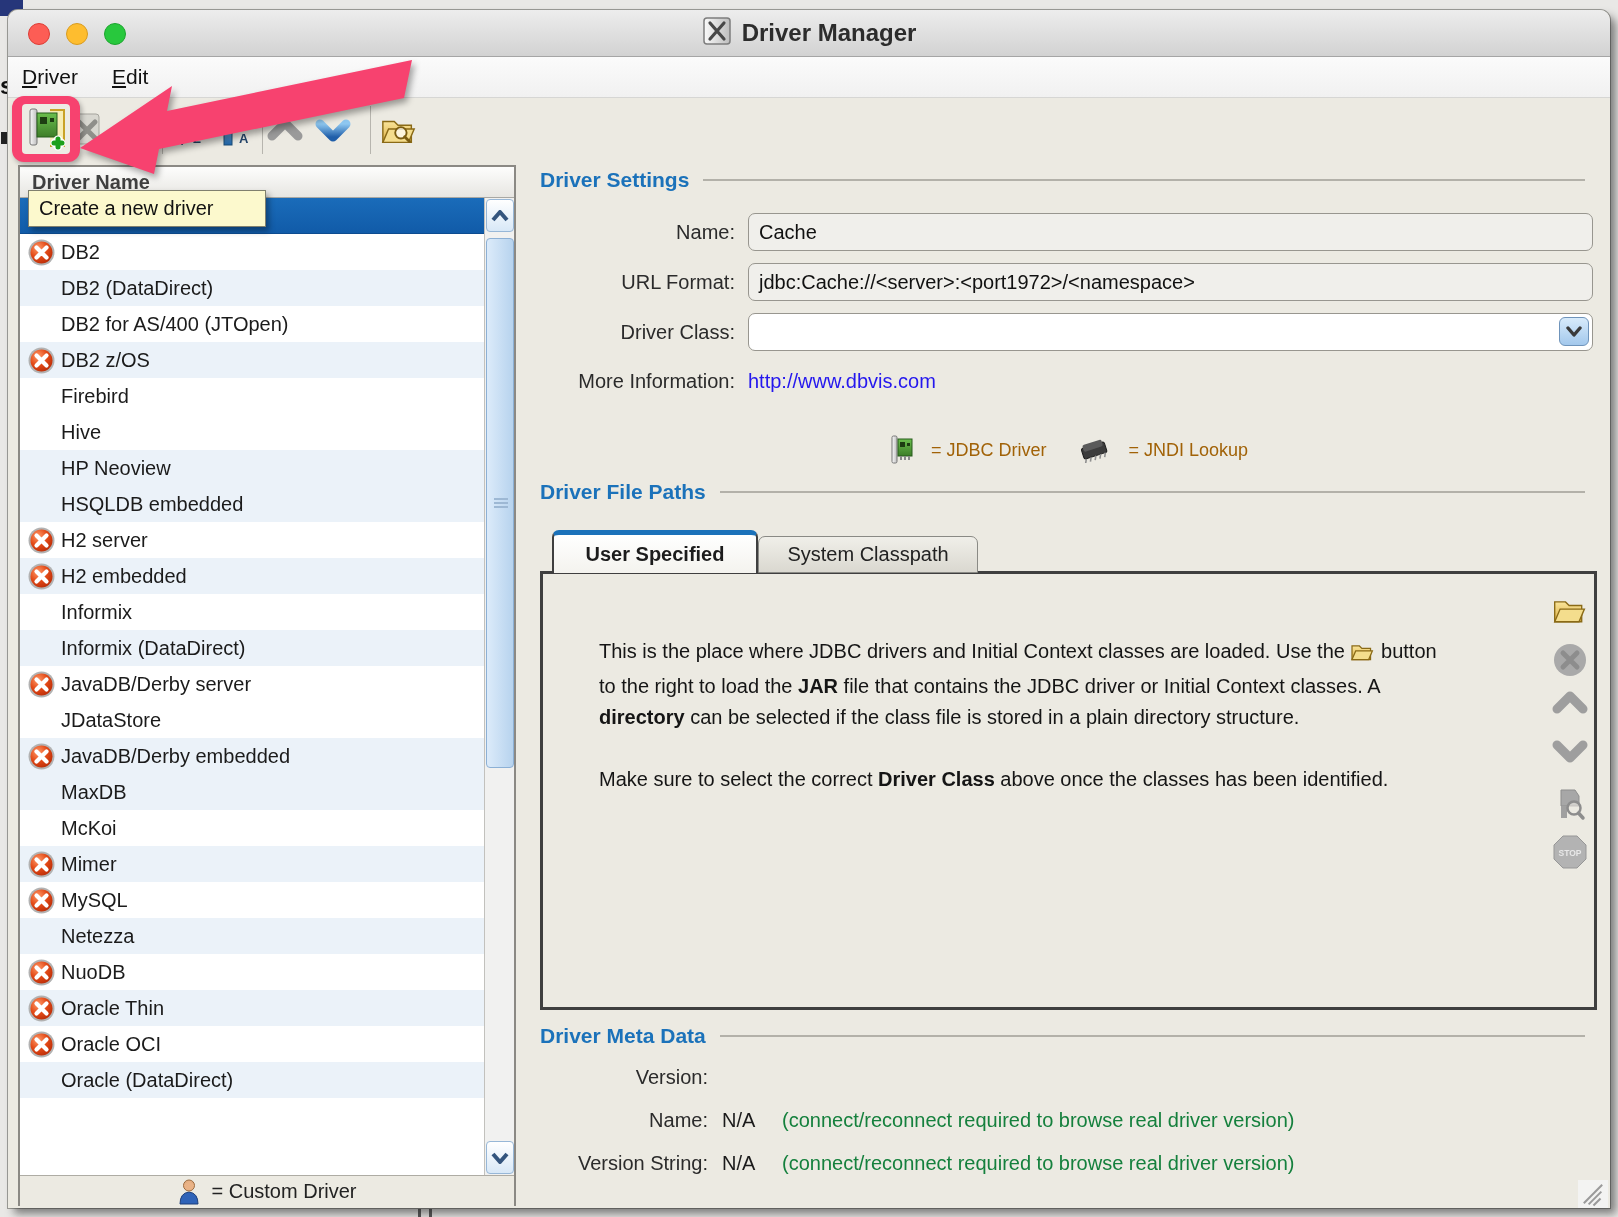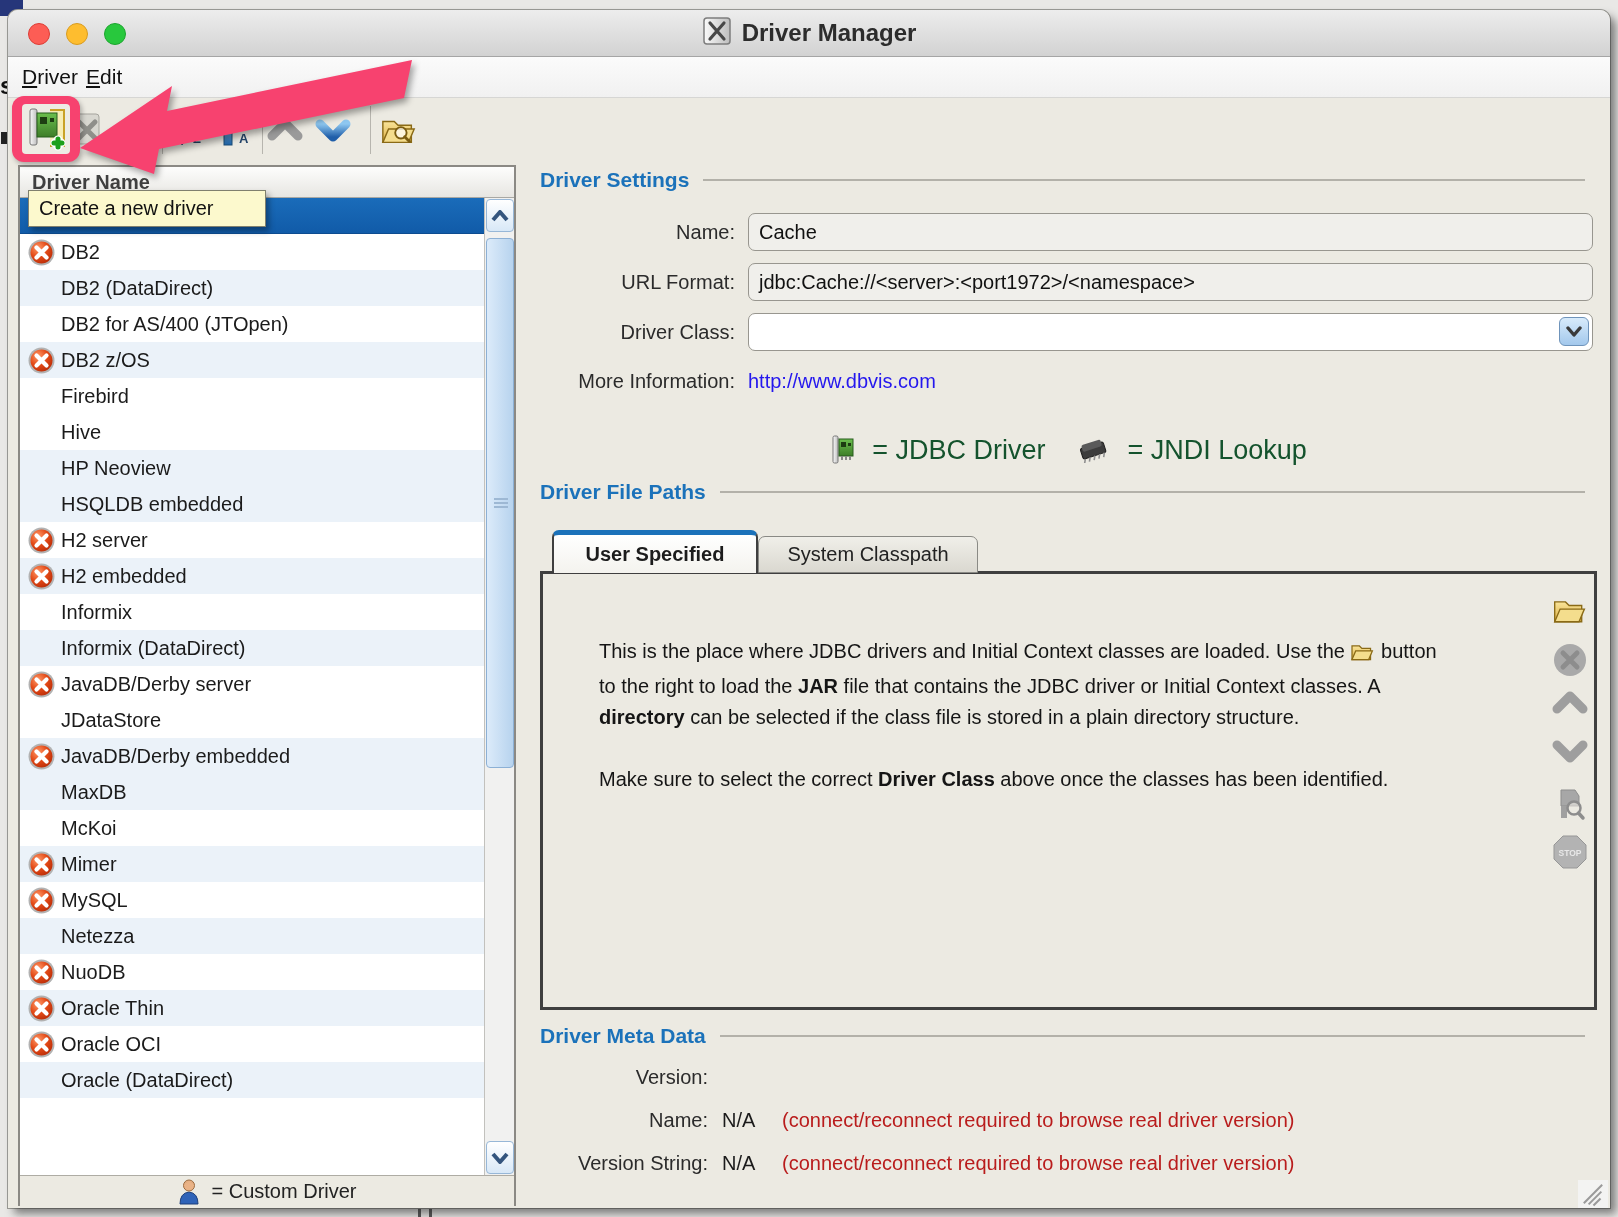--- a/index.html
+++ b/index.html
@@ -24,21 +24,21 @@
   .traffic{position:absolute;left:20px;top:0;height:47px;display:flex;align-items:center;gap:16px;}
   .tl{width:22px;height:22px;border-radius:50%;display:inline-block;}
   .tl.red{background:#fd5d55;border:1px solid #dd3c35;}
   .tl.yellow{background:#febd2f;border:1px solid #d99c1f;}
   .tl.green{background:#28c83d;border:1px solid #1da52f;}
   .title-group{margin:0 auto;display:flex;align-items:center;gap:10px;}
   .title-text{font-size:24px;font-weight:600;color:#2c2c2c;}
 
   .menubar{position:absolute;left:0;top:47px;width:100%;height:41px;
            background:linear-gradient(#fbfbfb,#f1f1f1);border-bottom:1px solid #d6d6d4;
-           display:flex;align-items:center;padding-left:10px;}
+           display:flex;align-items:center;padding-left:10px;gap:26px;}
   .menu-item{font-size:21px;color:#111;padding:2px 4px;}
   .menu-item u{text-decoration:underline;}
 
   .toolbar{position:absolute;left:0;top:88px;width:100%;height:64px;}
   .tb-sep{position:absolute;top:8px;width:1px;height:48px;background:#b7b5ae;}
   .tb-btn{position:absolute;top:12px;width:38px;height:40px;display:flex;align-items:center;justify-content:center;}
 
   
   .left-panel{position:absolute;left:10px;top:155px;width:498px;height:1041px;
               border:2px solid #8b8984;background:#fff;}
@@ -76,41 +76,41 @@
   .f-label{width:195px;text-align:right;font-size:20px;color:#2b2b2b;flex:0 0 195px;}
   .f-field{margin-left:13px;width:845px;height:38px;border:1.5px solid #98968f;border-radius:7px;
            background:#f0efeb;display:flex;align-items:center;padding-left:10px;
            font-size:20px;color:#111;position:relative;}
   .f-field.white{background:#fff;}
   .combo-btn{position:absolute;right:3px;top:3px;width:30px;height:29px;border:1px solid #6f94bb;
              border-radius:6px;background:linear-gradient(#d8ebfb,#a3c8ec);
              display:flex;align-items:center;justify-content:center;}
   .info-link{margin-left:13px;font-size:20px;color:#2417ee;}
   .legend-line{position:absolute;left:0;width:100%;display:flex;align-items:center;
-               justify-content:center;gap:16px;font-size:27px;color:#14532d;}
+               justify-content:center;gap:16px;font-size:18px;color:#a16207;}
 
   .tabs{position:absolute;display:flex;align-items:flex-end;z-index:2;}
   .tab{font-size:20px;display:flex;align-items:center;justify-content:center;}
   .tab.selected{height:43px;background:linear-gradient(#ffffff,#f4f3ee);border:2px solid #3f3f3f;
                 border-bottom:none;border-radius:7px 7px 0 0;font-weight:bold;
                 border-top:5px solid #1b72ba;width:206px;}
   .tab.plain{height:37px;background:linear-gradient(#f0efe9,#dad8d0);border:1.5px solid #8a8a85;
              border-radius:7px 7px 0 0;width:220px;color:#222;}
   .tab-panel{position:absolute;left:0;width:1057px;border:3px solid #3f3f3f;background:#eceae2;}
   .tp-text{position:absolute;left:56px;top:62px;width:852px;font-size:20px;line-height:31px;color:#151515;}
   .tp-text p{margin:0 0 31px 0;}
   .tp-text b{font-weight:bold;}
   .mini-folder{display:inline-block;vertical-align:-4px;}
   .side-icons{position:absolute;right:6px;top:20px;display:flex;flex-direction:column;gap:12px;align-items:center;}
   .side-icons .sbtn{width:36px;height:36px;display:flex;align-items:flex-start;justify-content:center;}
 
   .meta-row{position:absolute;left:0;width:100%;height:30px;display:flex;align-items:center;}
   .m-label{width:168px;flex:0 0 168px;text-align:right;font-size:20px;color:#2b2b2b;}
   .m-value{margin-left:14px;width:48px;font-size:20px;color:#1b1b1b;}
-  .m-note{margin-left:12px;font-size:20px;color:#b91c1c;}
+  .m-note{margin-left:12px;font-size:20px;color:#15803d;}
 
   .resize-grip{position:absolute;right:2px;bottom:0;width:30px;height:28px;background:#f3f3f2;}
   .resize-grip span{position:absolute;background:#9a9a9a;height:2px;transform:rotate(-45deg);}
 
   
   .hl-box{position:absolute;left:12px;top:96px;width:68px;height:66px;border-radius:12px;
           background:#f7426f;z-index:40;box-shadow:2px 3px 5px rgba(0,0,0,.28);}
   .create-btn{position:absolute;left:22px;top:104px;width:48px;height:50px;background:#edece4;
               border-radius:4px;z-index:41;display:flex;align-items:center;justify-content:center;}
   .arrow-svg{position:absolute;left:0;top:0;z-index:50;filter:drop-shadow(3px 4px 3px rgba(0,0,0,.35));}

